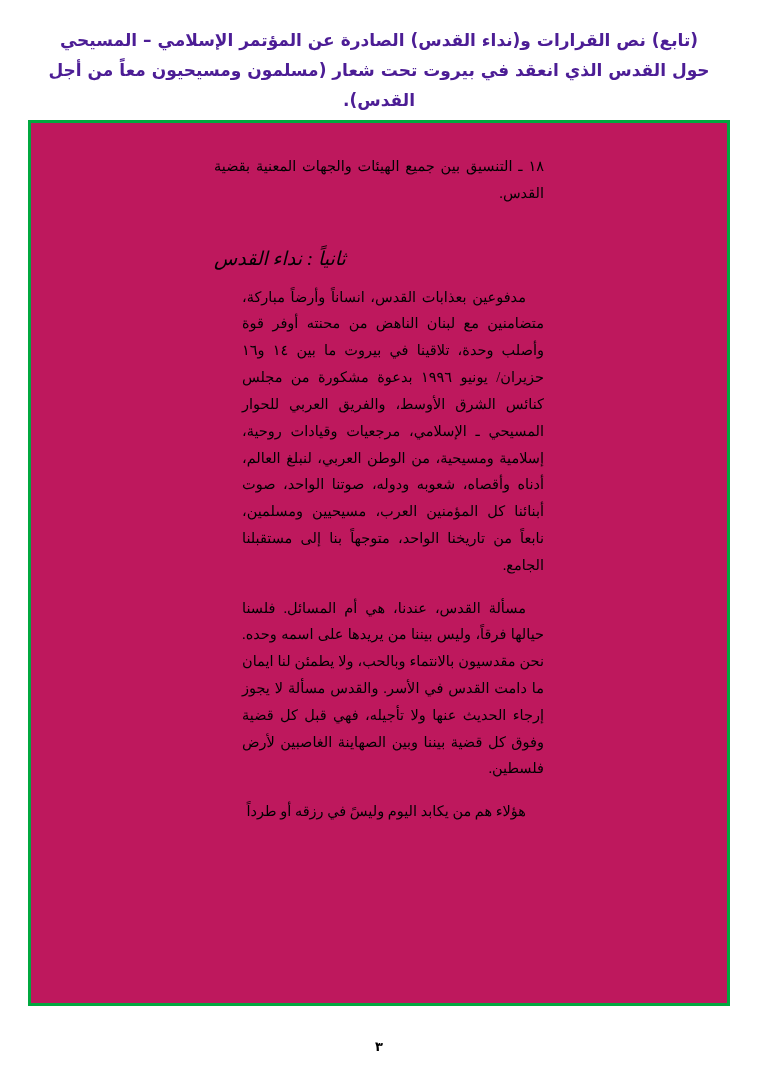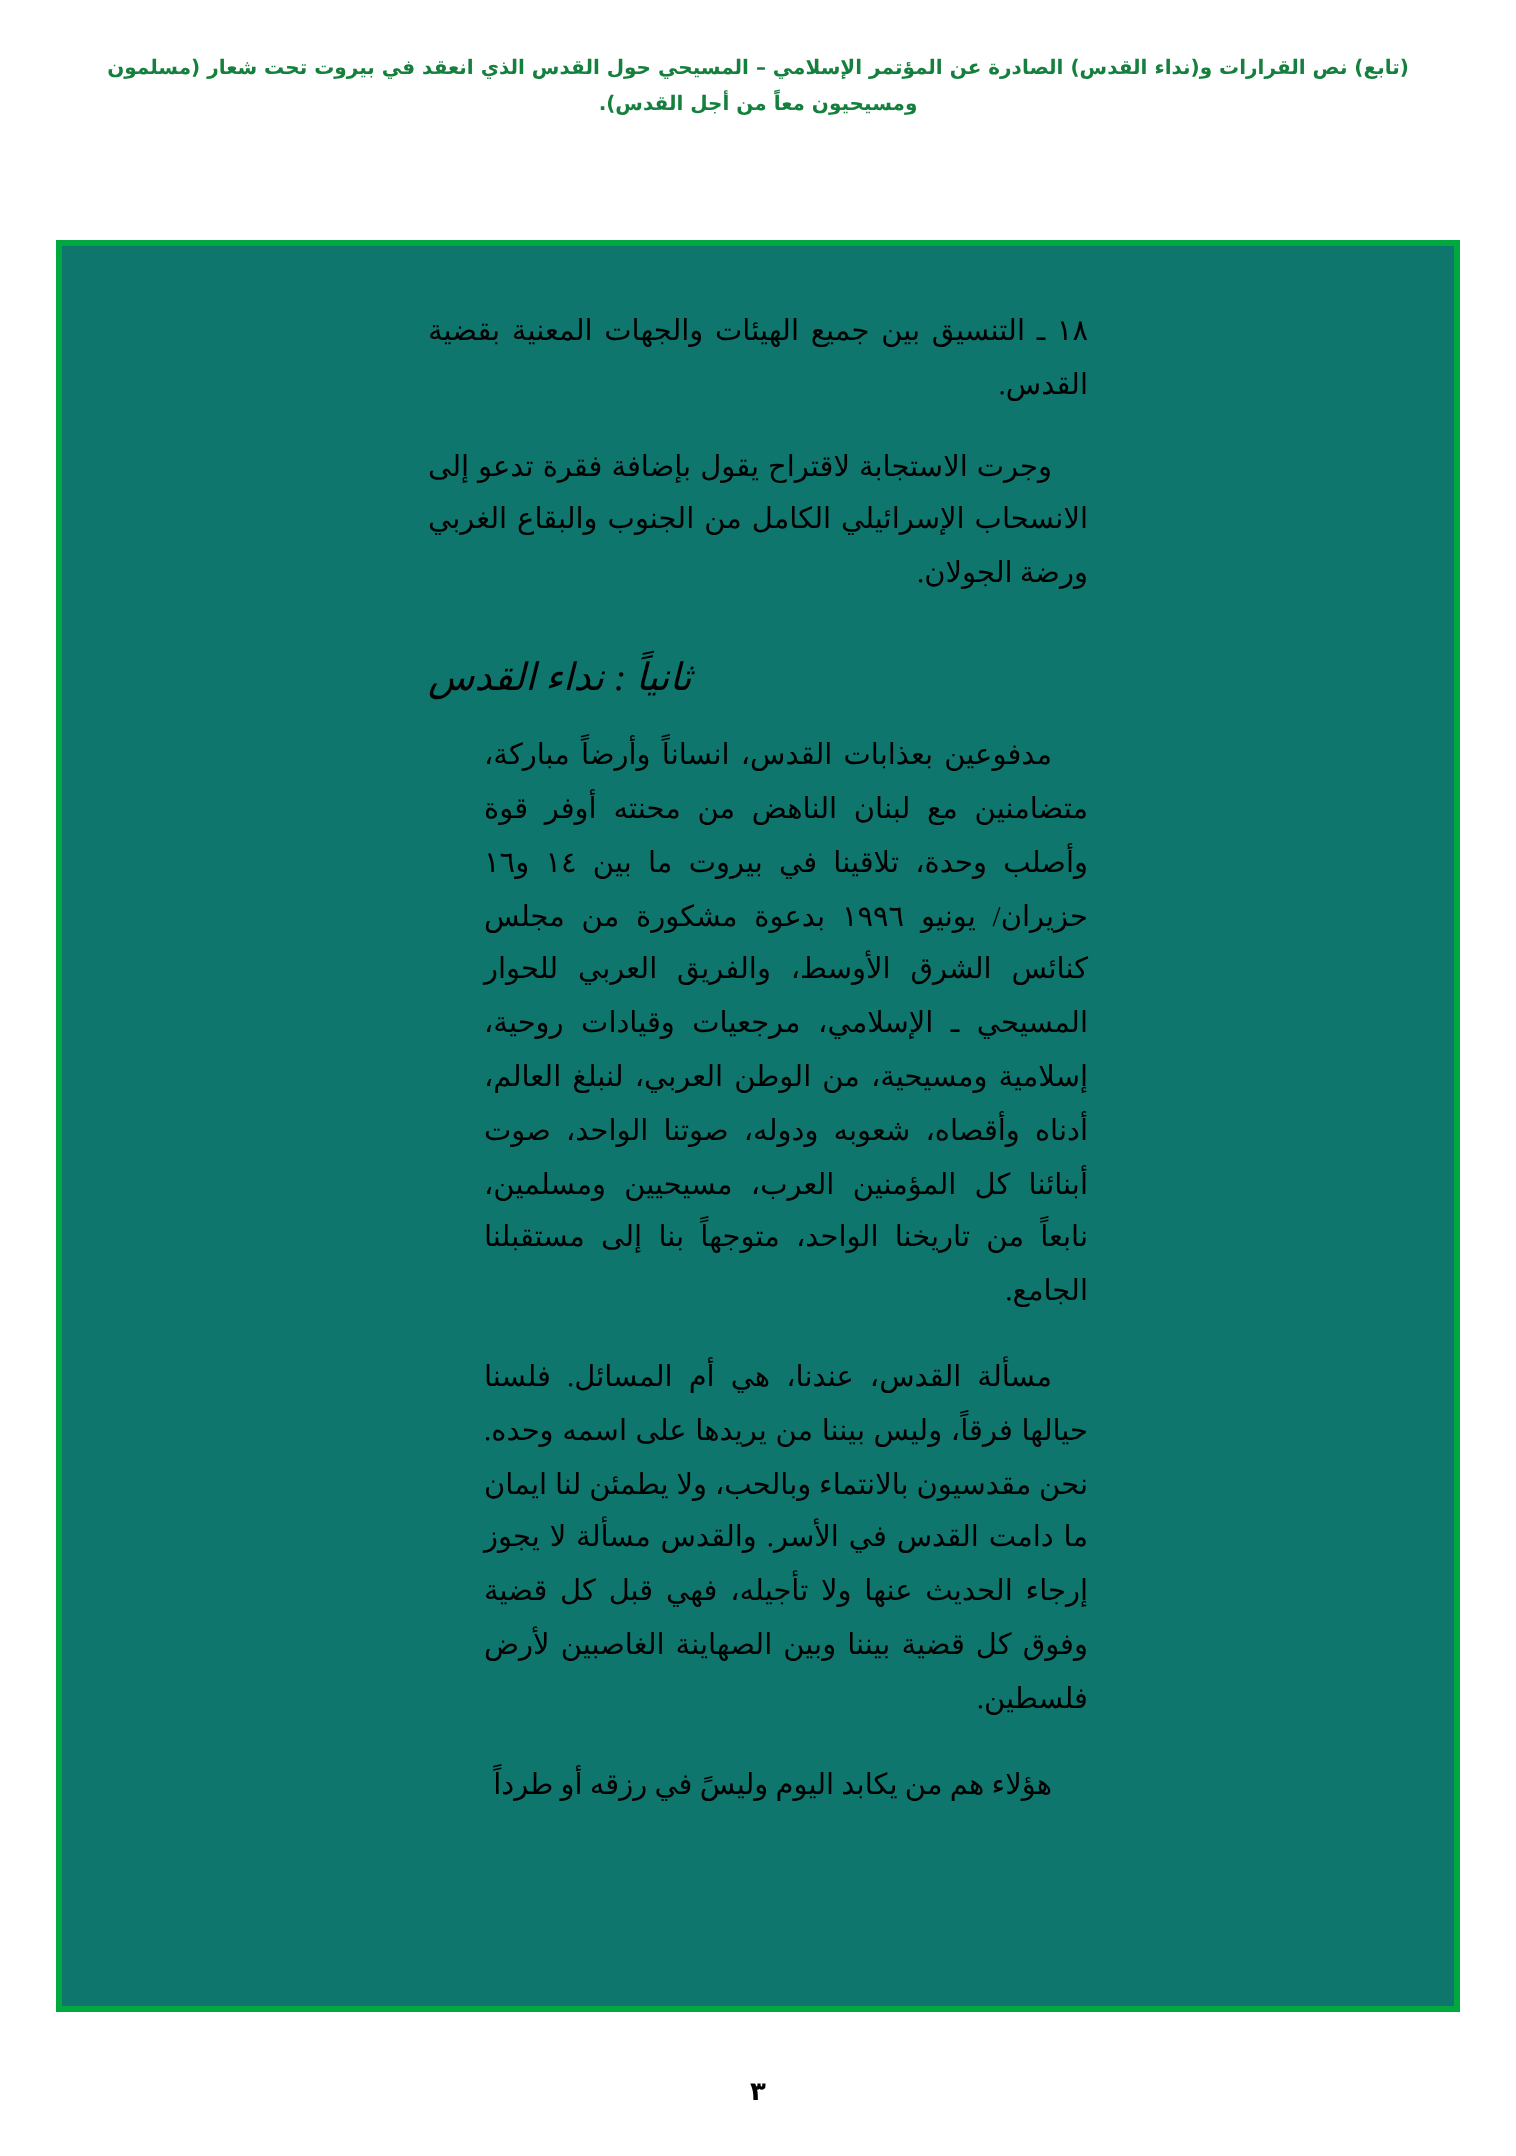--- a/index.html
+++ b/index.html
@@ -21,43 +21,43 @@
     position: relative;
     box-sizing: border-box;
   }
   .header {
     padding: 26px 40px 0 40px;
     text-align: center;
   }
   .header-title {
     font-family: "DejaVu Sans", "Liberation Sans", sans-serif;
     font-weight: bold;
-    font-size: 10px;
+    font-size: 17px;
     line-height: 1.75;
-    color: #15803d;
+    color: #4c1d95;
     margin: 0 auto;
     max-width: 690px;
   }
   .header-source {
     font-family: "DejaVu Sans", "Liberation Sans", sans-serif;
     font-weight: bold;
     font-size: 10px;
     line-height: 1.6;
     margin-top: 9px;
     color: #000;
   }
   .frame {
     position: absolute;
     top: 120px;
     right: 28px;
     left: 28px;
     bottom: 72px;
     border: 3px solid #00a83f;
     box-sizing: border-box;
-    background: #0f766e;
+    background: #be185d;
   }
   .frame-inner {
     padding: 30px 42px 20px 42px;
     height: 100%;
     box-sizing: border-box;
     overflow: hidden;
   }
   .col {
     width: 330px;
     margin: 0 auto;
@@ -114,21 +114,20 @@
   </div>
 
   <div class="frame">
     <div class="frame-inner">
       <div class="col">
 
         <div class="num-item">١٨ ـ التنسيق بين جميع الهيئات والجهات المعنية بقضية القدس.</div>
 
         <div class="gap-sm"></div>
 
-        <div class="para">وجرت الاستجابة لاقتراح يقول بإضافة فقرة تدعو إلى الانسحاب الإسرائيلي الكامل من الجنوب والبقاع الغربي ورضة الجولان.</div>
 
         <div class="section-title">ثانياً : نداء القدس</div>
 
         <div class="block">
           <div class="para">مدفوعين بعذابات القدس، انساناً وأرضاً مباركة، متضامنين مع لبنان الناهض من محنته أوفر قوة وأصلب وحدة، تلاقينا في بيروت ما بين ١٤ و١٦ حزيران/ يونيو ١٩٩٦ بدعوة مشكورة من مجلس كنائس الشرق الأوسط، والفريق العربي للحوار المسيحي ـ الإسلامي، مرجعيات وقيادات روحية، إسلامية ومسيحية، من الوطن العربي، لنبلغ العالم، أدناه وأقصاه، شعوبه ودوله، صوتنا الواحد، صوت أبنائنا كل المؤمنين العرب، مسيحيين ومسلمين، نابعاً من تاريخنا الواحد، متوجهاً بنا إلى مستقبلنا الجامع.</div>
         </div>
 
         <div class="block">
           <div class="para">مسألة القدس، عندنا، هي أم المسائل. فلسنا حيالها فرقاً، وليس بيننا من يريدها على اسمه وحده. نحن مقدسيون بالانتماء وبالحب، ولا يطمئن لنا ايمان ما دامت القدس في الأسر. والقدس مسألة لا يجوز إرجاء الحديث عنها ولا تأجيله، فهي قبل كل قضية وفوق كل قضية بيننا وبين الصهاينة الغاصبين لأرض فلسطين.</div>
         </div>

